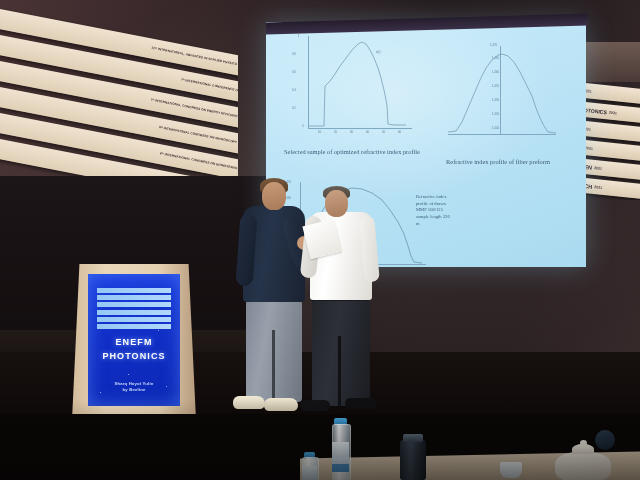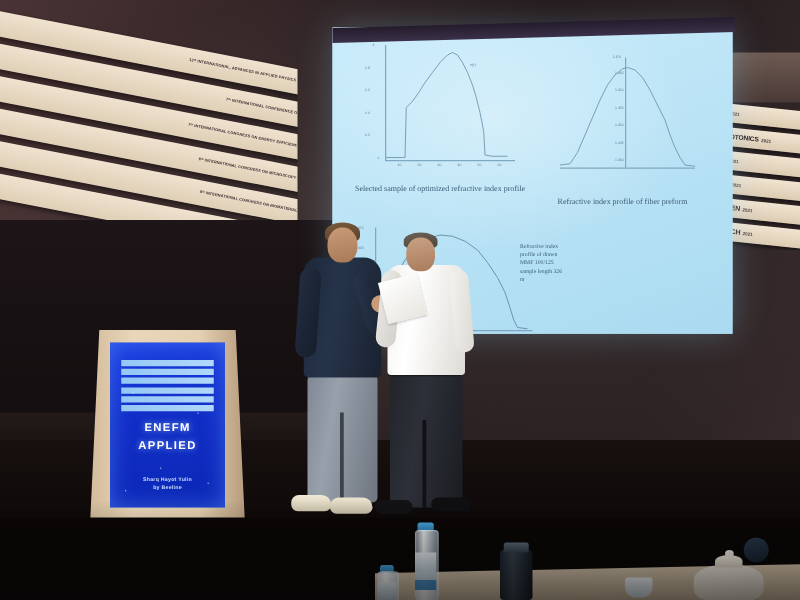--- a/index.html
+++ b/index.html
@@ -348,21 +348,21 @@
       <div class="panel-bars">
         <div class="pbar"></div>
         <div class="pbar"></div>
         <div class="pbar"></div>
         <div class="pbar"></div>
         <div class="pbar"></div>
         <div class="pbar"></div>
       </div>
       <div class="panel-name">
         <div>ENEFM</div>
-        <div>APPLIED</div>
+        <div>PHOTONICS</div>
       </div>
       <div class="panel-logo">
         <div>Sharq Hayot Yulin</div>
         <div>by Beeline</div>
       </div>
       <div class="sparkle" style="left:18px;top:40px;"></div>
       <div class="sparkle" style="left:70px;top:56px;"></div>
       <div class="sparkle" style="left:40px;top:100px;"></div>
       <div class="sparkle" style="left:78px;top:112px;"></div>
       <div class="sparkle" style="left:12px;top:118px;"></div>

